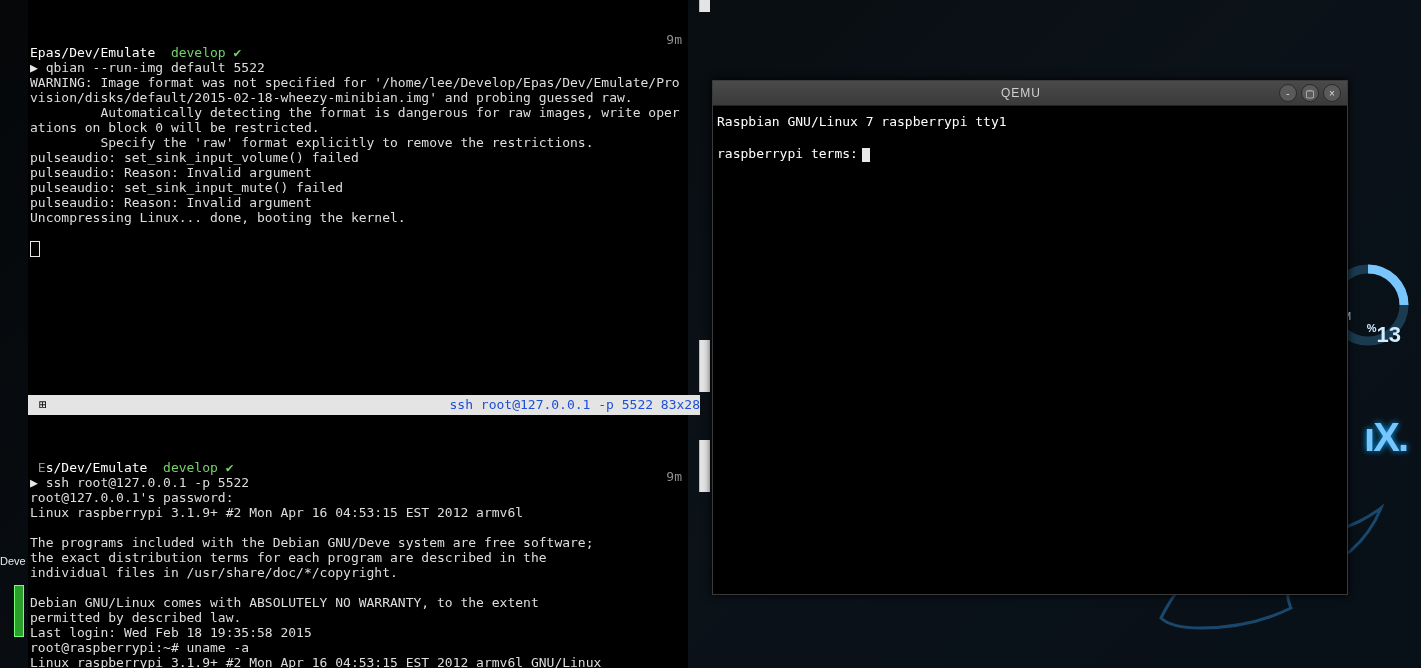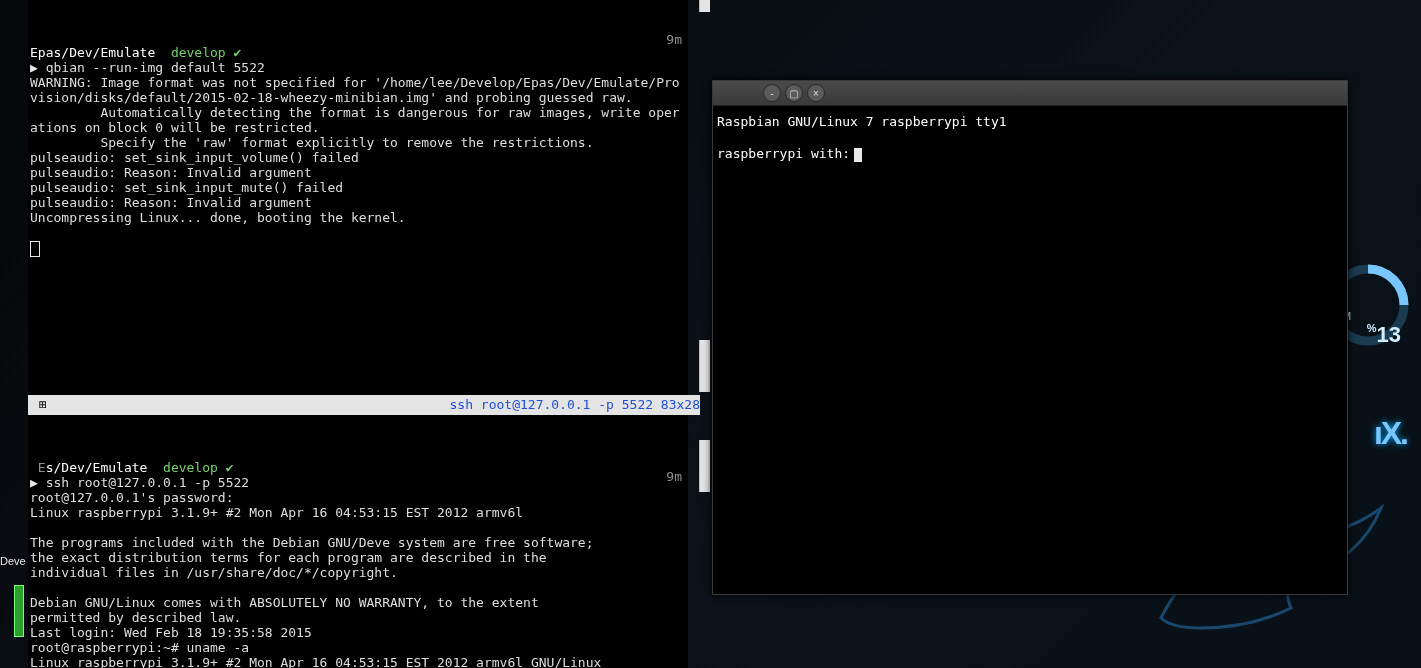--- a/index.html
+++ b/index.html
@@ -39,21 +39,21 @@
     pointer-events: none;
   }
   .deco-ram-label .t1 { font-size: 11px; letter-spacing: 2px; }
   .deco-ram-label .t2 { font-size: 22px; font-weight: bold; margin-left: 44px; }
   .deco-ram-label .pc { font-size: 11px; vertical-align: top; }
   .deco-text {
     position: absolute;
     right: 14px;
     top: 415px;
     font-family: sans-serif;
-    font-size: 32px;
+    font-size: 40px;
     font-weight: bold;
     color: #79c6ff;
     letter-spacing: -2px;
     text-shadow: 0 0 6px #0af;
     pointer-events: none;
   }
   .deco-dragon {
     position:absolute;
     right:20px;
     bottom:30px;
@@ -265,24 +265,25 @@
 
       </div>
       <span class="dim" style="position:absolute;top:22px;right:6px">9m</span>
     </div>
     <div class="scroll-stub bot" style="top:440px"></div>
   </div>
 
   <div class="qemu-window">
     <div class="qemu-titlebar">
       <span style="width:50px"></span>
+      <span class="title">QEMU</span>
       <span class="winbtns">
         <span class="winbtn">‐</span>
         <span class="winbtn">▢</span>
         <span class="winbtn">×</span>
       </span>
     </div>
     <div class="qemu-body"><span>Raspbian GNU/Linux 7 raspberrypi tty1</span>
 <span></span>
-<span>raspberrypi with:</span><span class="cursor fill" style="margin-left:4px"></span></div>
+<span>raspberrypi terms:</span><span class="cursor fill" style="margin-left:4px"></span></div>
   </div>
 
 </div>
 
 </body></html>

